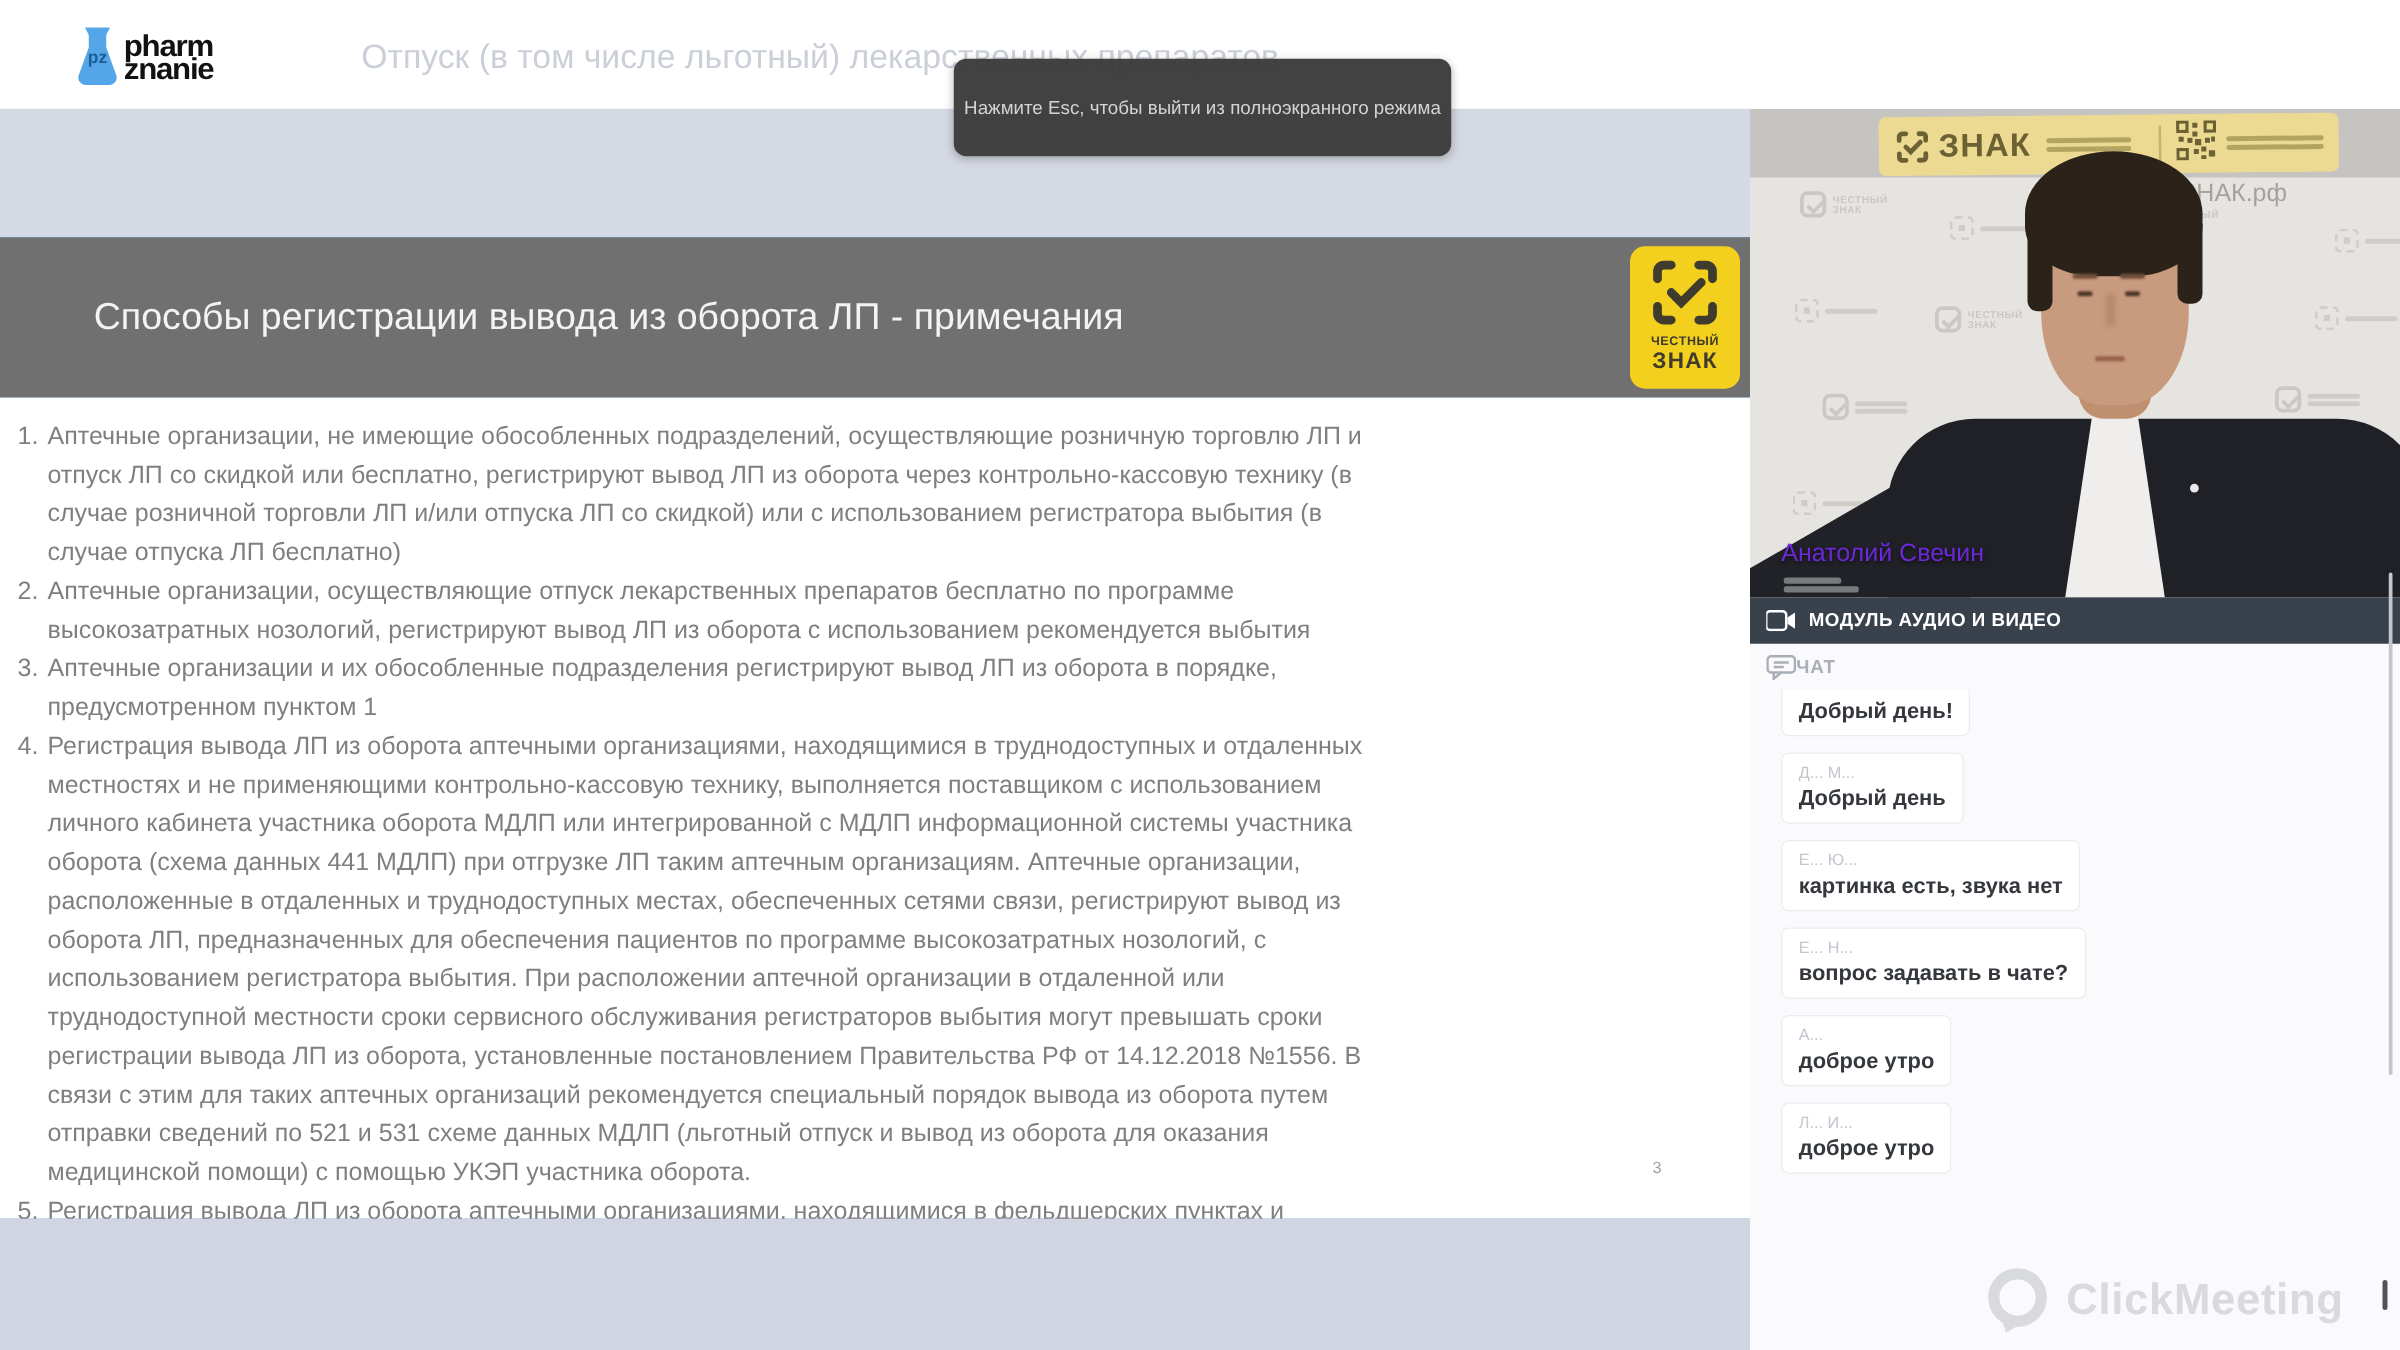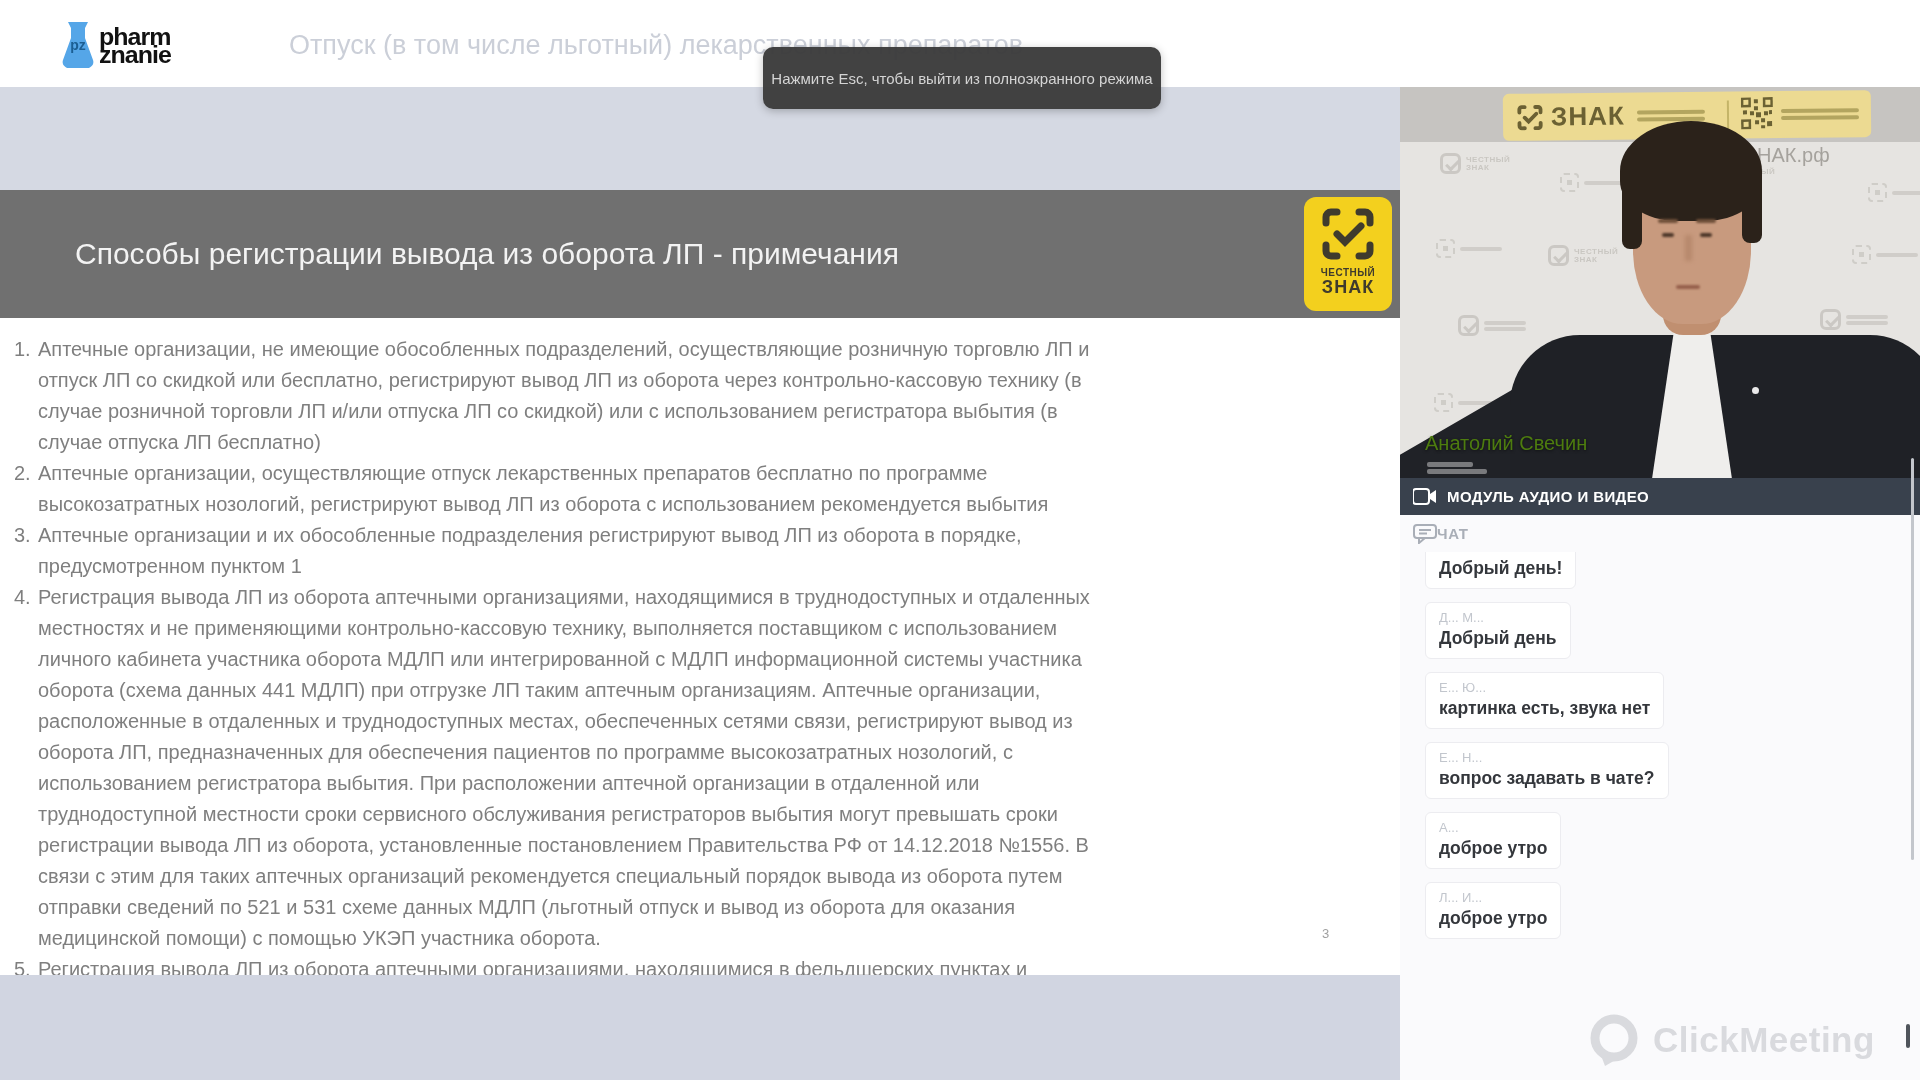--- a/index.html
+++ b/index.html
@@ -11,21 +11,21 @@
   .abs { position:absolute; }
 
   
   .topbar { left:0; top:0; width:1920px; height:87px; background:#ffffff; z-index:5; }
   .logo { left:62px; top:20px; display:flex; align-items:center; gap:5px; }
   .logo-text { font-weight:800; font-size:25px; line-height:19px; color:#121212; letter-spacing:-1px; transform:scaleY(.96); }
   .webinar-title { left:289px; top:30px; font-size:27px; color:#cbcfd8; white-space:nowrap; z-index:6; }
 
   
   .tooltip {
-    left:763px; top:47px; width:398px; height:62px; background:rgba(58,58,58,.96);
+    left:763px; top:47px; width:398px; height:78px; background:rgba(58,58,58,.96);
     border-radius:10px; display:flex; align-items:center; justify-content:center;
     color:#d4d4d4; font-size:15px; z-index:50; box-shadow:0 2px 8px rgba(0,0,0,.25);
   }
 
   
   .stage { left:0; top:87px; width:1400px; height:993px; background:#0369a1; }
   .stage-top { left:0; top:0; width:1400px; height:103px; background:#d5d9e3; }
   .slide-header { left:0; top:103px; width:1400px; height:128px; background:#707070; }
   .slide-title { left:75px; top:0; height:128px; display:flex; align-items:center; font-size:30px; color:#f3f3f3; white-space:nowrap; }
   .hz-badge {
@@ -75,21 +75,21 @@
   .face { left:233px; top:62px; width:118px; height:175px; background:#c89a7e; border-radius:48% 48% 42% 42%; }
   .hair { left:220px; top:34px; width:142px; height:100px; background:#2b221a; border-radius:50% 50% 40% 40%; }
   .hair-l { left:222px; top:92px; width:20px; height:70px; background:#2b221a; border-radius:0 0 8px 8px; }
   .hair-r { left:342px; top:92px; width:20px; height:64px; background:#2b221a; border-radius:0 0 8px 8px; }
   .brow { width:20px; height:4px; background:#6e4f39; border-radius:2px; filter:blur(1px); }
   .eye { width:12px; height:4px; background:#4e382a; border-radius:2px; filter:blur(1px); }
   .nose { width:7px; height:26px; background:#a87a5e; opacity:.55; filter:blur(2px); }
   .mouth { width:24px; height:4px; background:#96604c; border-radius:2px; filter:blur(1px); }
   .pin { left:352px; top:300px; width:7px; height:7px; border-radius:50%; background:#fff; opacity:.9; }
 
-  .speaker-name { left:25px; top:345px; font-size:20px; color:#4d7c0f; text-shadow:0 1px 3px rgba(0,0,0,.55); z-index:4; }
+  .speaker-name { left:25px; top:345px; font-size:20px; color:#6d28d9; text-shadow:0 1px 3px rgba(0,0,0,.55); z-index:4; }
   .speaker-badge { left:27px; top:373px; z-index:4; opacity:.4; }
   .speaker-badge i { display:block; height:5px; background:#fff; border-radius:2px; margin:2px 0; }
 
   
   .module-bar {
     left:1400px; top:478px; width:520px; height:37px; background:#39414d;
     display:flex; align-items:center; gap:10px; padding-left:13px; z-index:5;
   }
   .module-bar span { color:#ffffff; font-size:15px; font-weight:700; letter-spacing:.4px; }
 

